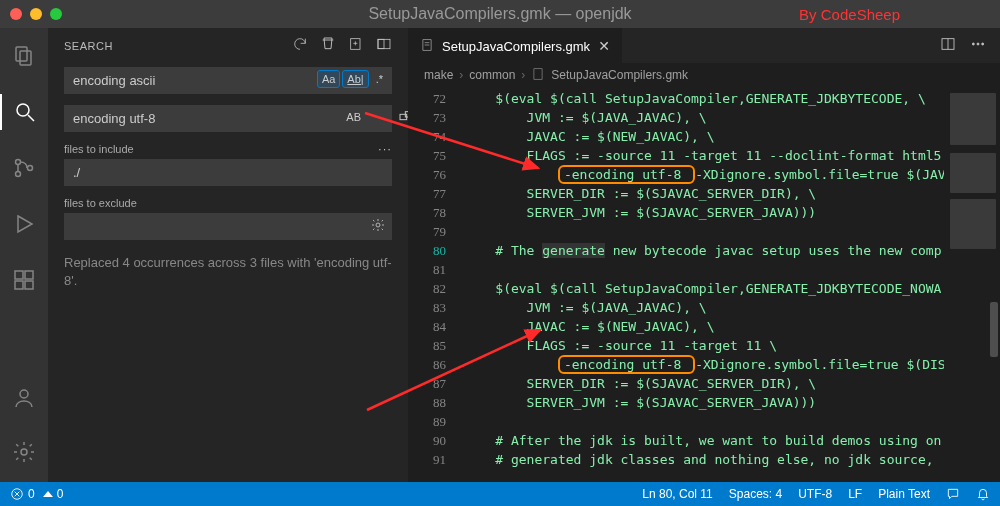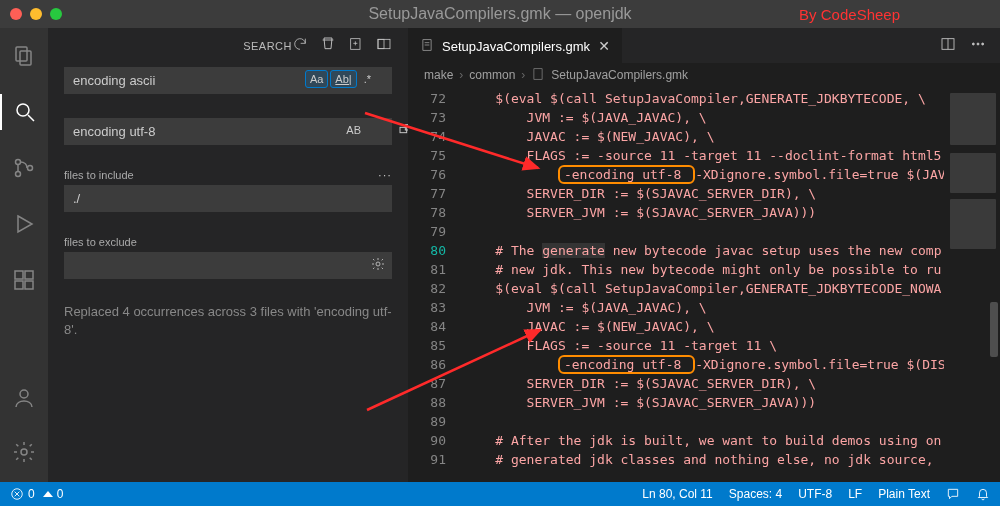--- a/index.html
+++ b/index.html
@@ -11,51 +11,51 @@
 .title-text { position: absolute; left: 50%; transform: translateX(-50%); font-size: 16px; color: #999; }
 .watermark { position: absolute; right: 100px; top: 6px; color: #ff3333; font-size: 15px; font-weight: 500; z-index: 100; }
 .main { display: flex; height: 454px; }
 .activitybar { width: 48px; background: #333; display: flex; flex-direction: column; align-items: center; padding-top: 10px; gap: 20px; }
 .activitybar .ab-item { width: 48px; height: 36px; display: flex; align-items: center; justify-content: center; cursor: pointer; }
 .activitybar .ab-item.active { border-left: 2px solid #fff; }
 .activitybar svg { width: 24px; height: 24px; stroke: #858585; fill: none; stroke-width: 1.5; }
 .activitybar .active svg { stroke: #fff; }
 .ab-bottom { margin-top: auto; margin-bottom: 12px; display: flex; flex-direction: column; gap: 18px; align-items: center; }
 .sidebar { width: 360px; background: #252526; display: flex; flex-direction: column; }
-.sb-header { height: 35px; display: flex; align-items: center; padding: 0 16px; justify-content: flex-end; }
+.sb-header { height: 35px; display: flex; align-items: center; padding: 0 16px; justify-content: space-between; }
 .sb-title { font-size: 11px; letter-spacing: 0.5px; color: #bbb; }
 .sb-actions { display: flex; gap: 12px; }
 .sb-actions svg { width: 16px; height: 16px; stroke: #c5c5c5; fill: none; stroke-width: 1.2; cursor: pointer; }
 .sb-actions .new-search-icon svg { fill: #c5c5c5; stroke: none; }
 .search-body { padding: 4px 16px 0 16px; }
-.input-row { position: relative; margin-bottom: 24px; }
+.input-row { position: relative; margin-bottom: 11px; }
 .input-row input { width: 100%; background: #3c3c3c; border: 1px solid transparent; color: #ccc; font-size: 13px; padding: 5px 80px 5px 8px; outline: none; font-family: inherit; }
-.input-row .opts { position: absolute; right: 16px; top: 3px; display: flex; gap: 2px; align-items: center; }
+.input-row .opts { position: absolute; right: 4px; top: 3px; display: flex; gap: 2px; align-items: center; }
 .opt { font-size: 11px; padding: 2px 4px; color: #ccc; cursor: pointer; border: 1px solid transparent; border-radius: 3px; }
 .opt.boxed { border: 1px solid #007acc; background: rgba(0,122,204,0.2); }
 .opt.underline { text-decoration: underline; }
 .sb-label-row { display: flex; justify-content: space-between; align-items: center; font-size: 11px; color: #aaa; margin: 8px 0 4px; }
 .ellipsis { cursor: pointer; color: #ccc; letter-spacing: 1px; }
 .gear-small svg { width: 16px; height: 16px; }
 .result-msg { font-size: 13px; color: #888; margin-top: 14px; line-height: 1.4; }
 .editor-area { flex: 1; background: #1e1e1e; display: flex; flex-direction: column; position: relative; justify-content: space-between; }
 .tabs { height: 35px; background: #252526; display: flex; align-items: center; }
 .tab { height: 35px; background: #1e1e1e; display: flex; align-items: center; padding: 0 12px; gap: 8px; font-size: 13px; color: #fff; border-top: 1px solid #1e1e1e; }
 .tab .tab-icon svg { width: 14px; height: 14px; stroke: #ccc; fill: none; }
 .tab .close-icon { color: #ccc; cursor: pointer; font-size: 14px; }
 .tab-actions { margin-left: auto; display: flex; gap: 14px; padding-right: 14px; }
 .tab-actions svg { width: 16px; height: 16px; stroke: #c5c5c5; fill: none; stroke-width: 1.3; cursor: pointer; }
 .breadcrumb { height: 24px; background: #1e1e1e; display: flex; align-items: center; padding: 0 16px; font-size: 12px; color: #a0a0a0; gap: 6px; }
 .breadcrumb .sep { color: #666; }
 .bc-icon svg { width: 14px; height: 14px; stroke: #a0a0a0; fill: none; }
 .code { flex: 1; font-family: Menlo, Consolas, monospace; font-size: 13px; line-height: 19px; padding-top: 2px; overflow: hidden; position: relative; }
 .line { display: flex; white-space: pre; }
-.gutter { width: 56px; text-align: right; padding-right: 18px; color: #858585; user-select: none; }
+.gutter { width: 56px; text-align: right; padding-right: 18px; color: #858585; user-select: none; font-family: Liberation Serif, serif; }
 .line.current .gutter { color: #14b8a6; }
-.code-text { color: #fca5a5; }
+.code-text { color: #86efac; }
 .highlight-gen { background: rgba(255,255,255,0.1); margin-top: 18px; }
 .annot-box { border: 2px solid #ff8c00; border-radius: 6px; padding: 0 4px; }
 .minimap { position: absolute; top: 59px; right: 0; width: 56px; height: 395px; background: #1e1e1e; }
 .mm-block { position: absolute; right: 4px; background: #3a3a3a; border-radius: 1px; }
 .scrolltrack { position: absolute; top: 59px; right: 0; width: 12px; height: 395px; }
 .scrollthumb { position: absolute; right: 2px; width: 8px; background: #4e4e4e; border-radius: 2px; }
 .arrow { position: absolute; pointer-events: none; z-index: 50; }
 .statusbar { height: 24px; background: #007acc; display: flex; align-items: center; color: #fff; font-size: 12px; padding: 0 10px; }
 .sb-left { display: flex; align-items: center; gap: 8px; }
 .sb-right { margin-left: auto; display: flex; align-items: center; gap: 16px; }
@@ -225,21 +225,21 @@
     <div class="code" id="code">
         <div class="line"><span class="gutter">72</span><span class="code-text">    $(eval $(call SetupJavaCompiler,GENERATE_JDKBYTECODE, \</span></div>
         <div class="line"><span class="gutter">73</span><span class="code-text">        JVM := $(JAVA_JAVAC), \</span></div>
         <div class="line"><span class="gutter">74</span><span class="code-text">        JAVAC := $(NEW_JAVAC), \</span></div>
         <div class="line"><span class="gutter">75</span><span class="code-text">        FLAGS := -source 11 -target 11 --doclint-format html5</span></div>
         <div class="line"><span class="gutter">76</span><span class="code-text">            <span class="annot-box">-encoding utf-8 </span>-XDignore.symbol.file=true $(JAVA</span></div>
         <div class="line"><span class="gutter">77</span><span class="code-text">        SERVER_DIR := $(SJAVAC_SERVER_DIR), \</span></div>
         <div class="line"><span class="gutter">78</span><span class="code-text">        SERVER_JVM := $(SJAVAC_SERVER_JAVA)))</span></div>
         <div class="line"><span class="gutter">79</span><span class="code-text"></span></div>
         <div class="line current"><span class="gutter">80</span><span class="code-text">    # The <span class="highlight-gen">generate</span> new bytecode javac setup uses the new comp</span></div>
-        <div class="line"><span class="gutter">81</span><span class="code-text">    # new jdk. This new bytecode might only be possible to ru</span></div>
+        <div class="line"><span class="gutter">81</span></div>
         <div class="line"><span class="gutter">82</span><span class="code-text">    $(eval $(call SetupJavaCompiler,GENERATE_JDKBYTECODE_NOWA</span></div>
         <div class="line"><span class="gutter">83</span><span class="code-text">        JVM := $(JAVA_JAVAC), \</span></div>
         <div class="line"><span class="gutter">84</span><span class="code-text">        JAVAC := $(NEW_JAVAC), \</span></div>
         <div class="line"><span class="gutter">85</span><span class="code-text">        FLAGS := -source 11 -target 11 \</span></div>
         <div class="line"><span class="gutter">86</span><span class="code-text">            <span class="annot-box">-encoding utf-8 </span>-XDignore.symbol.file=true $(DISA</span></div>
         <div class="line"><span class="gutter">87</span><span class="code-text">        SERVER_DIR := $(SJAVAC_SERVER_DIR), \</span></div>
         <div class="line"><span class="gutter">88</span><span class="code-text">        SERVER_JVM := $(SJAVAC_SERVER_JAVA)))</span></div>
         <div class="line"><span class="gutter">89</span><span class="code-text"></span></div>
         <div class="line"><span class="gutter">90</span><span class="code-text">    # After the jdk is built, we want to build demos using on</span></div>
         <div class="line"><span class="gutter">91</span><span class="code-text">    # generated jdk classes and nothing else, no jdk source,</span></div>

